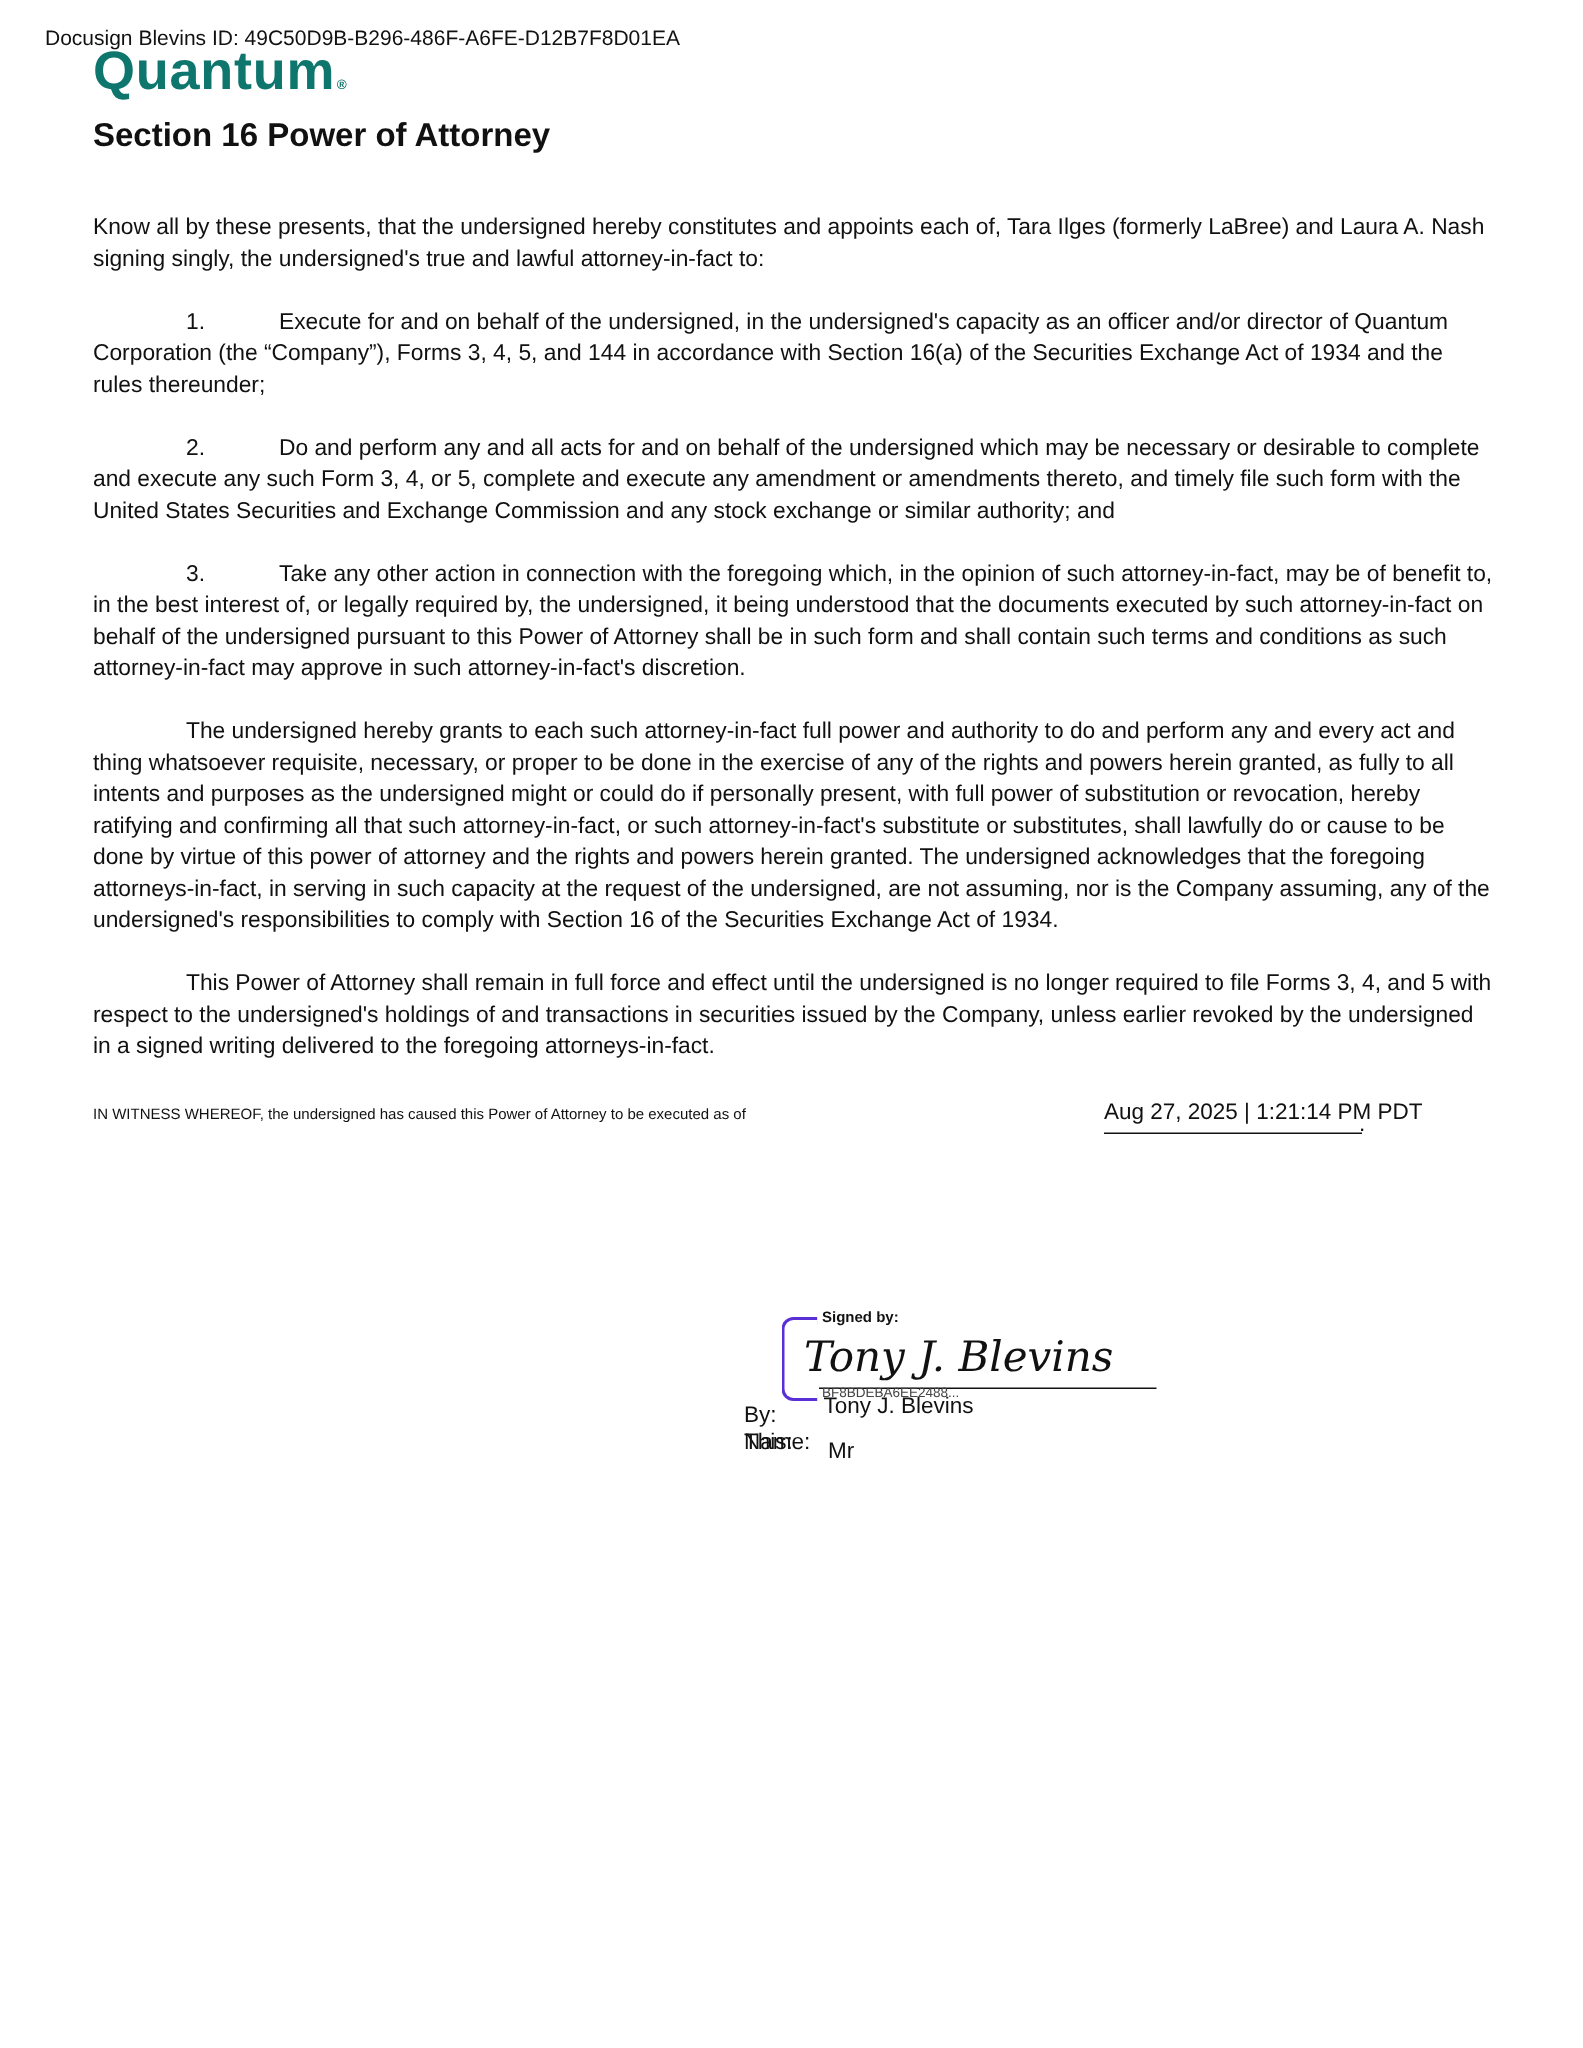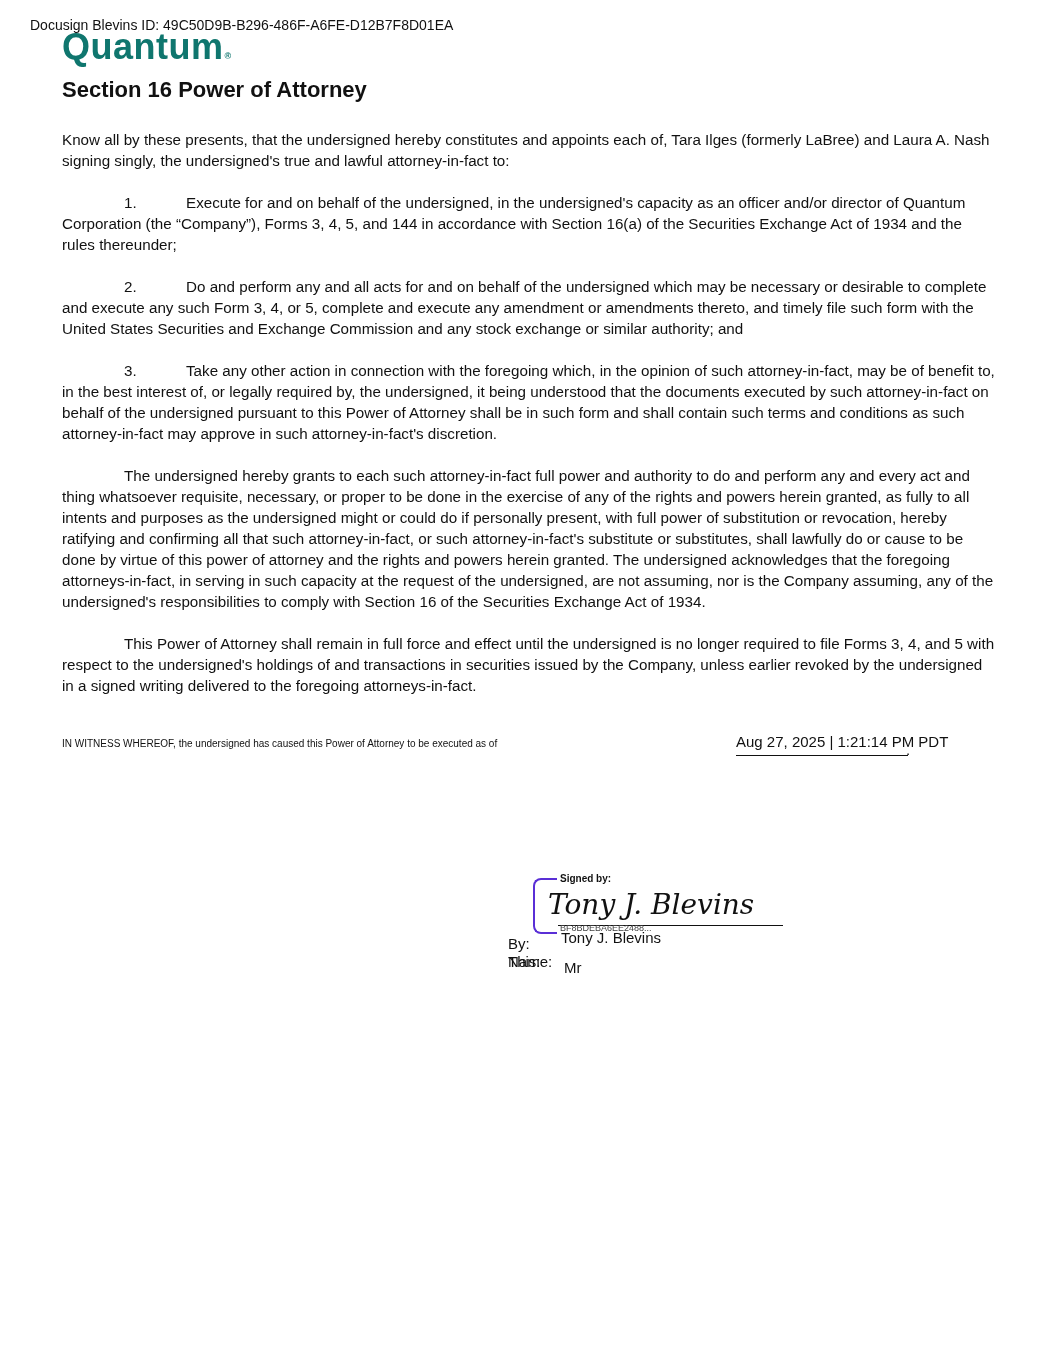--- a/index.html
+++ b/index.html
@@ -7,30 +7,30 @@
          font-family: "Liberation Sans", "DejaVu Sans", sans-serif; color: #111; }
   .envelope { position: absolute; left: 30px; top: 17px; font-size: 14px; color: #111;
               font-family: "Liberation Sans", sans-serif; }
   .logo { position: absolute; left: 62px; top: 26px; font-size: 36px; font-weight: bold;
           color: #0f766e; letter-spacing: 0.5px; font-family: "Liberation Sans", sans-serif; }
   .logo .reg { font-size: 9px; vertical-align: baseline; margin-left: 1px; }
   .title { position: absolute; left: 62px; top: 77px; font-size: 22px; font-weight: bold;
            font-family: "Liberation Sans", sans-serif; }
   .body { position: absolute; left: 62px; top: 129px; width: 935px; font-size: 15.2px;
           line-height: 21px; font-family: "Liberation Sans", sans-serif; }
-  .body p { margin: 0 0 21px 0; }
+  .body p { margin: 12px 0 21px 0; }
   .num { display: inline-block; width: 62px; padding-left: 62px; }
   .indent { padding-left: 62px; }
   .witness { position: absolute; left: 62px; top: 738px; font-size: 10px;
              font-family: "Liberation Sans", sans-serif; }
   .date-field { position: absolute; left: 736px; top: 733px; font-size: 15px;
                 font-family: "Liberation Sans", sans-serif; }
   .date-line { position: absolute; left: 736px; top: 755px; width: 172px; height: 1px; background: #111; }
   .date-dot { position: absolute; left: 906px; top: 741px; font-size: 15px; }
-  .sig-block { position: absolute; left: 508px; top: 870px; width: 300px; height: 120px; }
+  .sig-block { position: absolute; left: 496px; top: 870px; width: 300px; height: 120px; }
   .sig-bracket { position: absolute; left: 25px; top: 8px; width: 22px; height: 52px;
                  border: 2px solid #5a2fd6; border-right: none; border-radius: 8px 0 0 8px; }
   .signed-by { position: absolute; left: 52px; top: 3px; font-size: 10px; font-weight: bold; }
   .signature { position: absolute; left: 40px; top: 18px; font-size: 28px; font-style: italic;
                font-family: "DejaVu Serif", serif; color: #111; }
   .sig-line { position: absolute; left: 50px; top: 55px; width: 225px; height: 1px; background: #111; }
   .hash { position: absolute; left: 52px; top: 53px; font-size: 9px; color: #444; }
   .by-label { position: absolute; left: 0; top: 40px; font-size: 15px; margin-top: 25px; }
   .name-label { position: absolute; left: 0; top: 61px; font-size: 15px; margin-top: 22px; }
   .name-val { position: absolute; left: 53px; top: 59px; font-size: 15px; }

